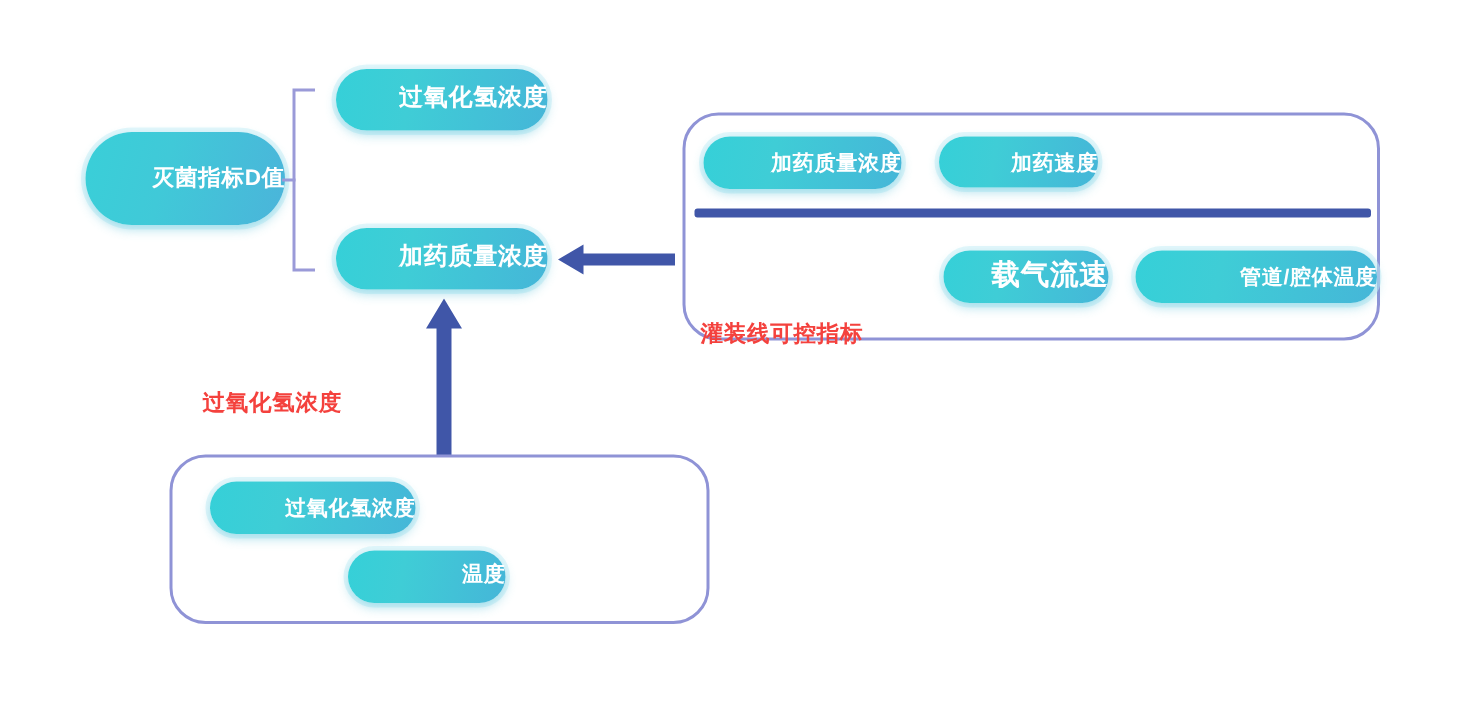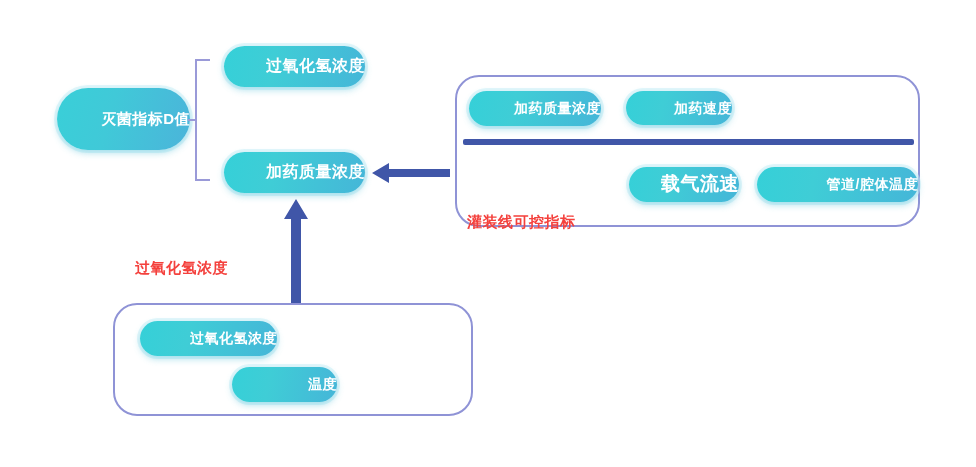--- a/index.html
+++ b/index.html
@@ -135,18 +135,18 @@
 
   <div class="red-label" style="left:135px; top:259px; font-size:15px;">过氧化氢浓度</div>
 
   <div class="panel" style="left:113px; top:303px; width:360px; height:113px;">
 
     <div class="pill" style="left:25px; top:16px; width:137px; height:35px; font-size:14px;">
       <span>过氧化氢浓度</span>
     </div>
 
 
-    <div class="pill" style="left:117px; top:62px; width:105px; height:35px; font-size:14px;">
+    <div class="pill" style="left:117px; top:62px; width:105px; height:35px; font-size:14px;font-family:Liberation Serif, serif;">
       <span>温度</span>
     </div>
   </div>
 
 </div>
 
 </body></html>

